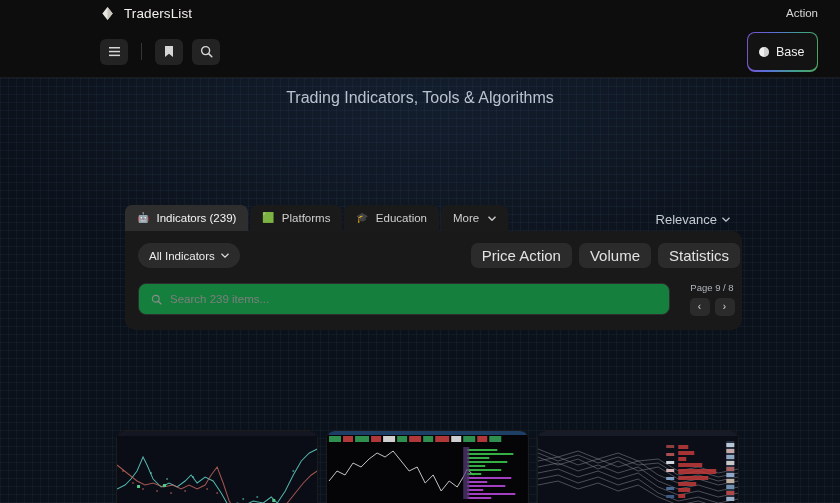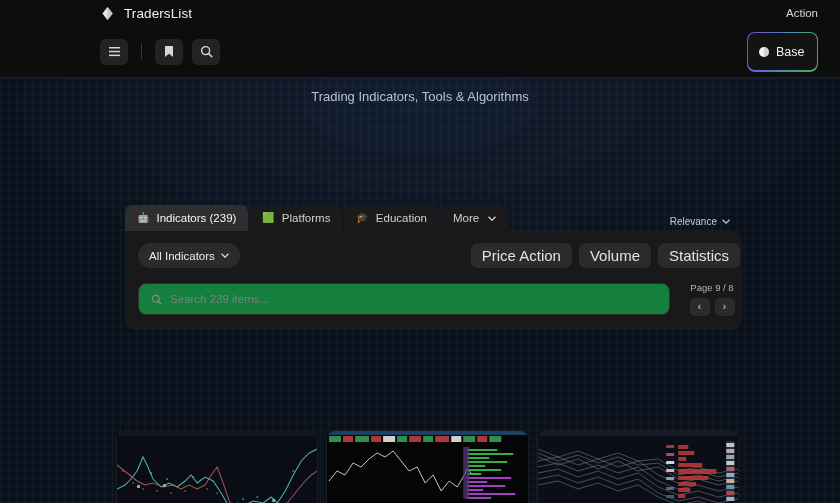--- a/index.html
+++ b/index.html
@@ -104,21 +104,21 @@
     text-align: center;
     color: #ffffff;
     font-size: 16.5px;
     font-weight: bold;
     padding-top: 40px;
     letter-spacing: .1px;
   }
   .hero-sub {
     text-align: center;
     color: #b9c3cf;
-    font-size: 13px;
+    font-size: 16px;
     padding-top: 11px;
   }
 
   
   .tabs-row {
     position: absolute;
     left: 125px; right: 110px;
     top: 127px;
     display: flex; align-items: flex-end;
   }
@@ -134,21 +134,21 @@
     cursor: pointer;
     white-space: nowrap;
   }
   .tab.active { background: #2e2e2e; color: #f5f5f5; }
   .tab-emoji { font-size: 10px; line-height: 1; display: block; }
   .tab .caret { margin-left: 2px; }
   .relevance {
     margin-left: auto;
     display: flex; align-items: center; gap: 5px;
     color: #c5ccd4;
-    font-size: 10px;
+    font-size: 13px;
     cursor: pointer;
     padding-bottom: 4px;
   }
 
   
   .panel {
     position: absolute;
     left: 125px; right: 98px;
     top: 153px;
     background: #191919;

